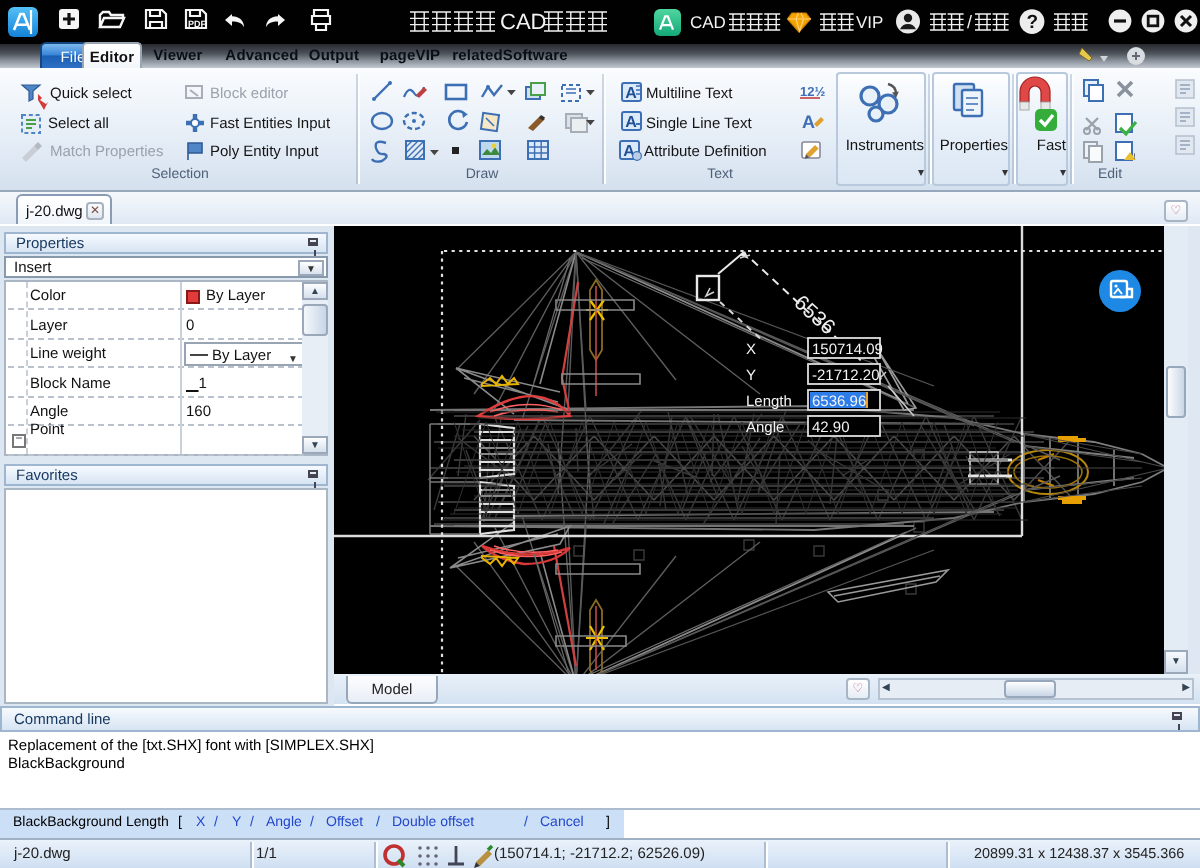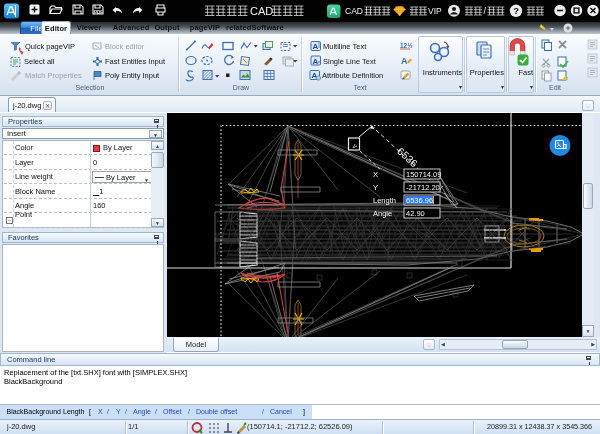--- a/index.html
+++ b/index.html
@@ -121,21 +121,21 @@
     <div class="gsep" style="left:178px"></div>
     <div class="gsep" style="left:301px"></div>
     <div class="gsep" style="left:418px"></div>
     <div class="gsep" style="left:464px"></div>
     <div class="gsep" style="left:506px"></div>
     <div class="gsep" style="left:535px"></div>
     <div class="glabel" style="left:60px">Selection</div>
     <div class="glabel" style="left:211px">Draw</div>
     <div class="glabel" style="left:330px">Text</div>
     <div class="glabel" style="left:525px">Edit</div>
-    <div class="ritem" style="left:25px;top:42px">Quick pageVIP</div>
+    <div class="ritem" style="left:25px;top:42px">Quick select</div>
     <div class="ritem" style="left:24px;top:57px">Select all</div>
     <div class="ritem dis" style="left:25px;top:71px">Match Properties</div>
     <div class="ritem dis" style="left:105px;top:42px">Block editor</div>
     <div class="ritem" style="left:105px;top:57px">Fast Entities Input</div>
     <div class="ritem" style="left:105px;top:71px">Poly Entity Input</div>
     <div class="ritem" style="left:323px;top:42px">Multiline Text</div>
     <div class="ritem" style="left:323px;top:57px">Single Line Text</div>
     <div class="ritem" style="left:322px;top:71px">Attribute Definition</div>
     <div class="bigbtn" style="left:418px;width:45px">
       <div style="position:absolute;top:31px;width:100%">Instruments</div>

